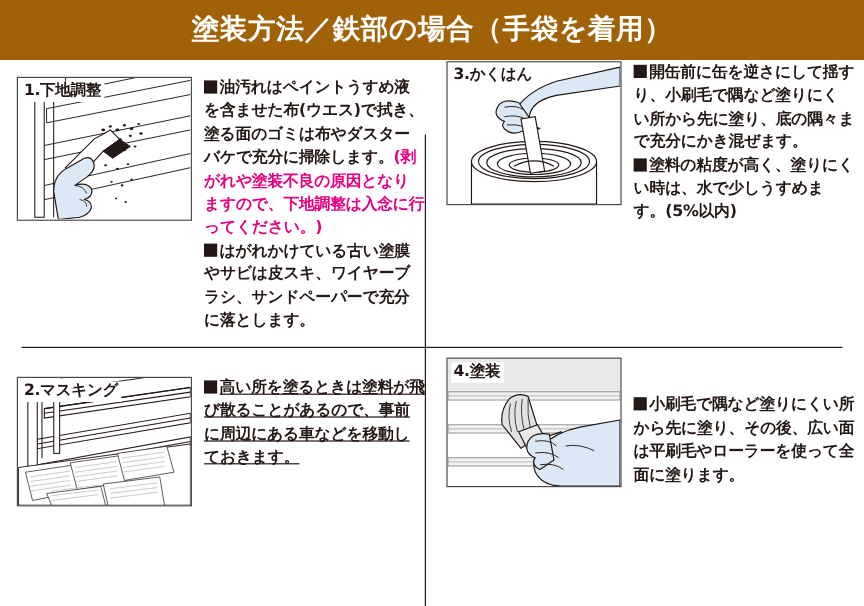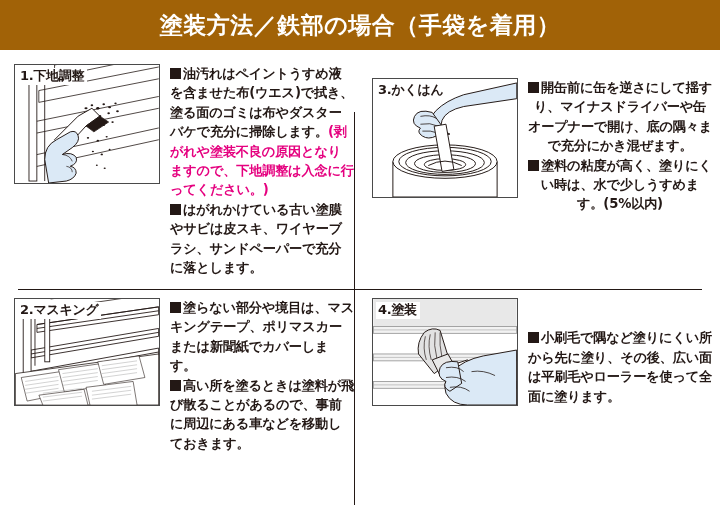--- a/index.html
+++ b/index.html
@@ -61,22 +61,22 @@
   }
 
   .step-panel {
     position: absolute;
     display: flex;
     flex-direction: row;
     align-items: flex-start;
     box-sizing: border-box;
   }
   .step-panel.p1 { left: 14px;  top: 14px;  width: 340px; }
-  .step-panel.p3 { left: 372px; top: 28px;  width: 340px; text-align: center; }
-  .step-panel.p2 { left: 14px;  top: 248px; width: 340px; }
+  .step-panel.p3 { left: 372px; top: 1px;  width: 340px; }
+  .step-panel.p2 { left: 14px;  top: 264px; width: 340px; text-decoration: underline; }
   .step-panel.p4 { left: 372px; top: 248px; width: 340px; align-items: flex-end; }
 
   
   .illus-box {
     position: relative;
     width: 146px;
     flex: 0 0 146px;
     border: 1px solid #4a4a4a;
     background: #ffffff;
     overflow: hidden;
@@ -226,21 +226,21 @@
         <g fill="#ffffff" stroke="#231815" stroke-width="1">
           <path d="M62 48 L74 46 L82 92 L70 94 Z"></path>
         </g>
         <g stroke="#231815" stroke-width="1" fill="none">
           <path d="M56 88 Q73 79 90 88"></path>
         </g>
       </svg>
       <div class="step-label">3.かくはん</div>
     </div>
     <div class="step-text">
-      <p><span class="bullet-sq"></span><span>開缶前に缶を逆さにして揺すり、マイナスドライバーや缶オープナーで開け、底の隅々まで充分にかき混ぜます。</span></p>
+      <p><span class="bullet-sq"></span><span>開缶前に缶を逆さにして揺すり、小刷毛で隅など塗りにくい所から先に塗り、底の隅々まで充分にかき混ぜます。</span></p>
       <p><span class="bullet-sq"></span><span>塗料の粘度が高く、塗りにくい時は、水で少しうすめます。(5%以内)</span></p>
     </div>
   </div>
 
   <div class="step-panel p2">
     <div class="illus-box h-short">
       <svg class="illus-svg" viewBox="0 0 146 108">
         <rect x="0" y="0" width="146" height="108" fill="#ffffff"></rect>
         <g stroke="#231815" stroke-width="0.8" fill="none">
           <path d="M36 0 L146 -16 M36 10 L146 -6"></path>
@@ -277,21 +277,20 @@
           <path d="M10 84 L44 79 M10 88 L44 83 M10 92 L44 87 M10 96 L44 91"></path>
           <path d="M48 76 L84 71 M48 80 L84 75 M48 84 L84 79 M48 88 L84 83"></path>
           <path d="M88 68 L124 63 M88 72 L124 67 M88 76 L124 71 M88 80 L124 75"></path>
           <path d="M28 96 L68 91 M28 100 L68 95 M28 104 L68 99"></path>
           <path d="M78 94 L118 89 M78 98 L118 93 M78 102 L118 97"></path>
         </g>
       </svg>
       <div class="step-label">2.マスキング</div>
     </div>
     <div class="step-text">
-      <p><span class="bullet-sq"></span><span>塗らない部分や境目は、マスキングテープ、ポリマスカーまたは新聞紙でカバーします。</span></p>
       <p><span class="bullet-sq"></span><span>高い所を塗るときは塗料が飛び散ることがあるので、事前に周辺にある車などを移動しておきます。</span></p>
     </div>
   </div>
 
   <div class="step-panel p4">
     <div class="illus-box h-short">
       <svg class="illus-svg" viewBox="0 0 146 108">
         <rect x="0" y="0" width="146" height="108" fill="#ffffff"></rect>
         <rect x="0" y="0" width="146" height="30" fill="#E8E8E8"></rect>
         <g stroke="#9a9a9a" stroke-width="0.9" fill="#F2F2F2">

